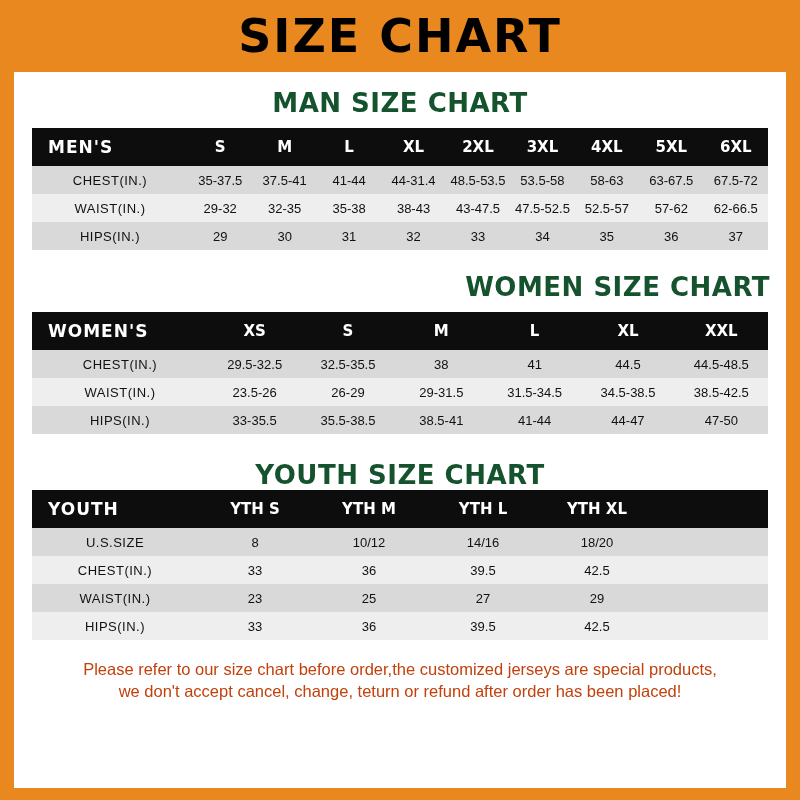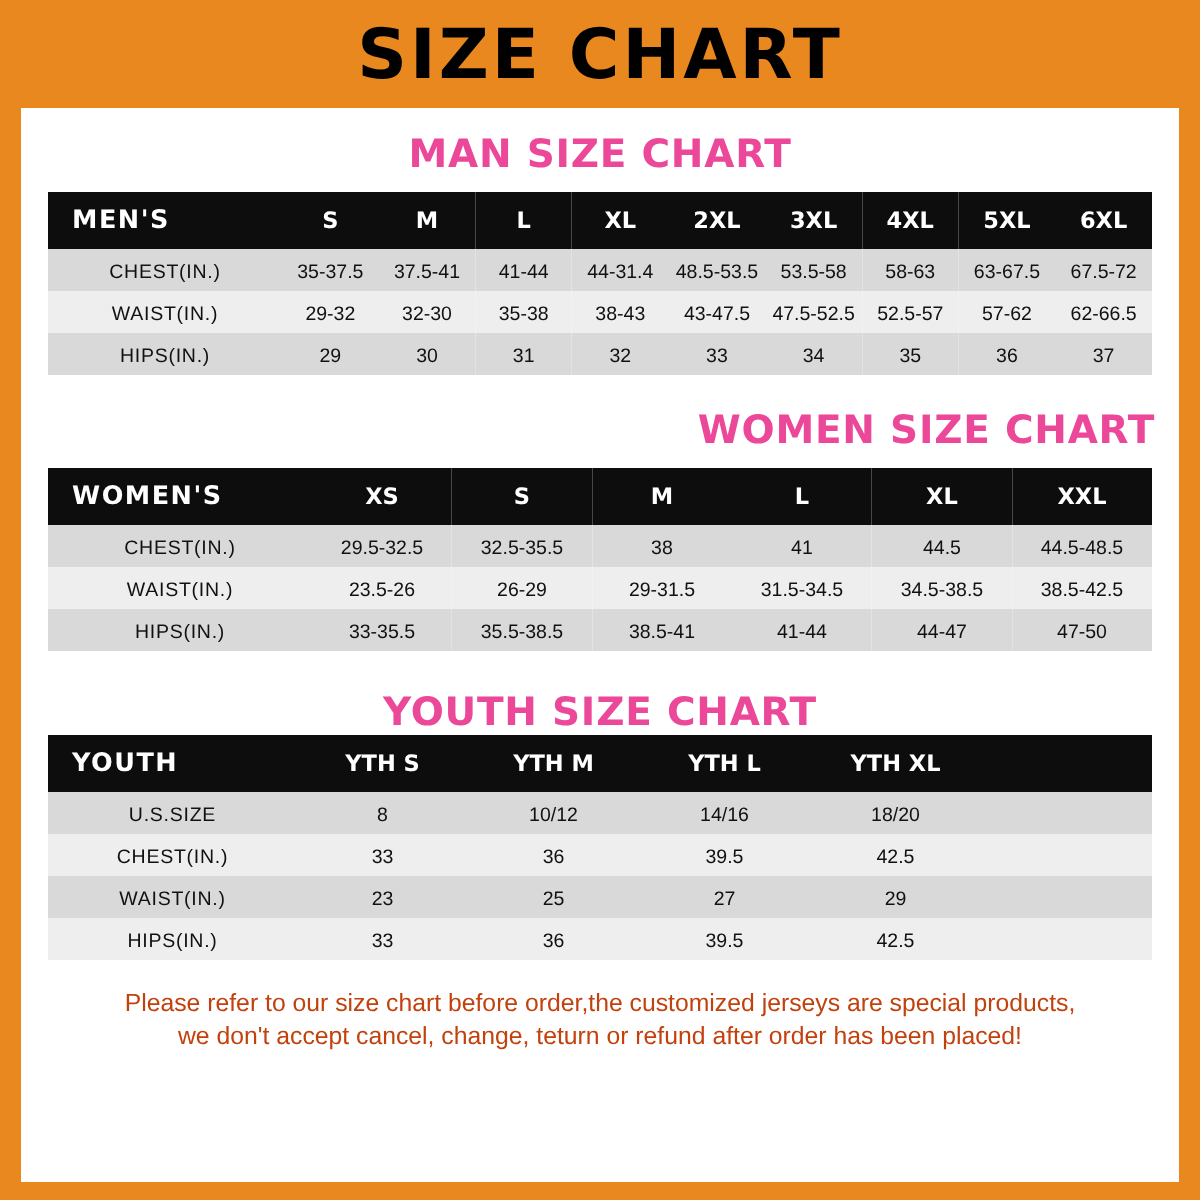--- a/index.html
+++ b/index.html
@@ -39,21 +39,21 @@
     line-height: 1;
   }
   .section {
     padding: 0 16px;
   }
   .section-title {
     text-align: center;
     font-family: "DejaVu Sans", sans-serif;
     font-weight: bold;
     font-size: 26px;
-    color: #ec4899;
+    color: #14532d;
     letter-spacing: 0.5px;
   }
   .t-man { margin-top: 16px; margin-bottom: 10px; }
   .t-women { margin-top: 22px; margin-bottom: 10px; text-align: right; }
   .t-youth { margin-top: 26px; }
 
   table.size-table {
     border-collapse: collapse;
     width: 736px;
     margin: 0 auto;
@@ -146,21 +146,21 @@
           <td>44-31.4</td>
           <td>48.5-53.5</td>
           <td>53.5-58</td>
           <td>58-63</td>
           <td>63-67.5</td>
           <td>67.5-72</td>
         </tr>
         <tr class="row-b">
           <td class="first-col">WAIST(IN.)</td>
           <td>29-32</td>
-          <td>32-30</td>
+          <td>32-35</td>
           <td>35-38</td>
           <td>38-43</td>
           <td>43-47.5</td>
           <td>47.5-52.5</td>
           <td>52.5-57</td>
           <td>57-62</td>
           <td>62-66.5</td>
         </tr>
         <tr class="row-a">
           <td class="first-col">HIPS(IN.)</td>

